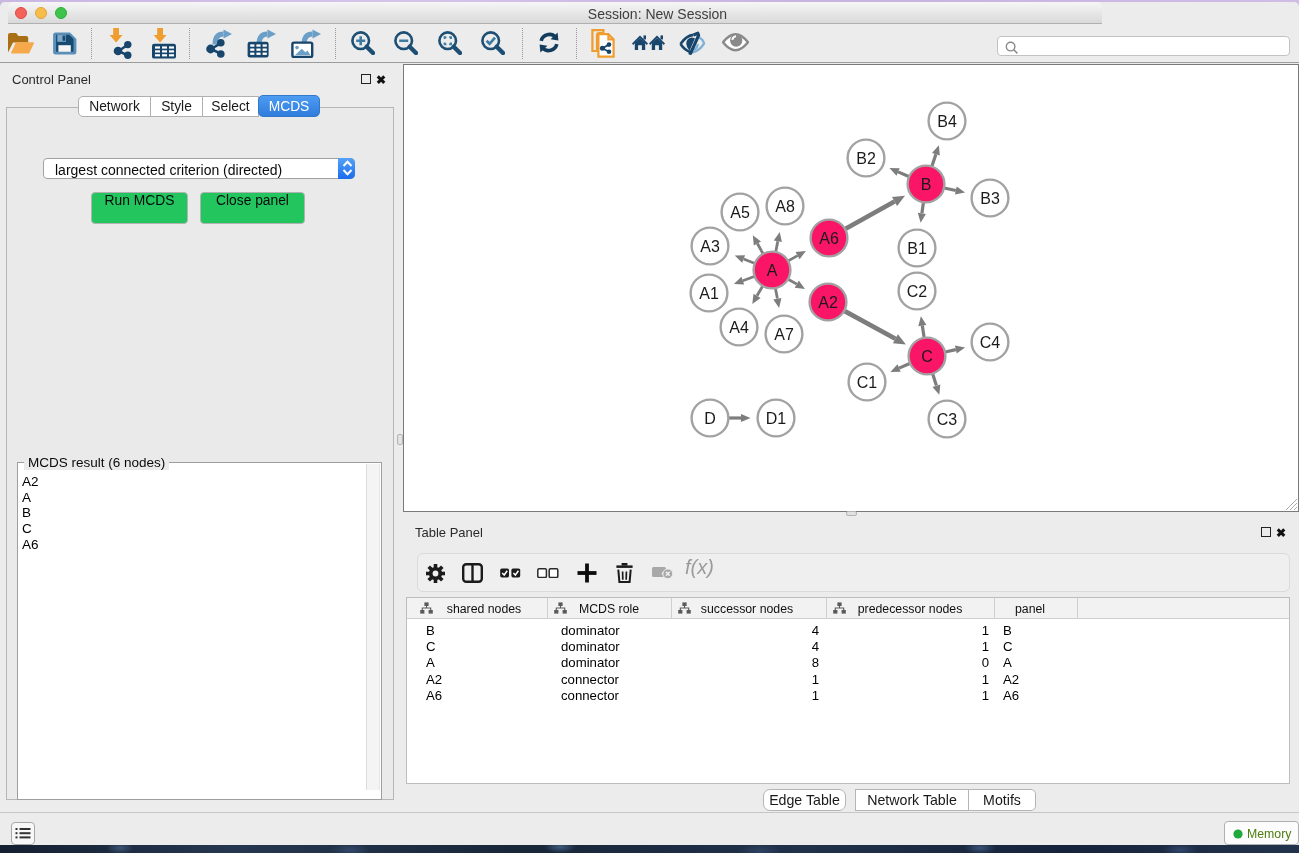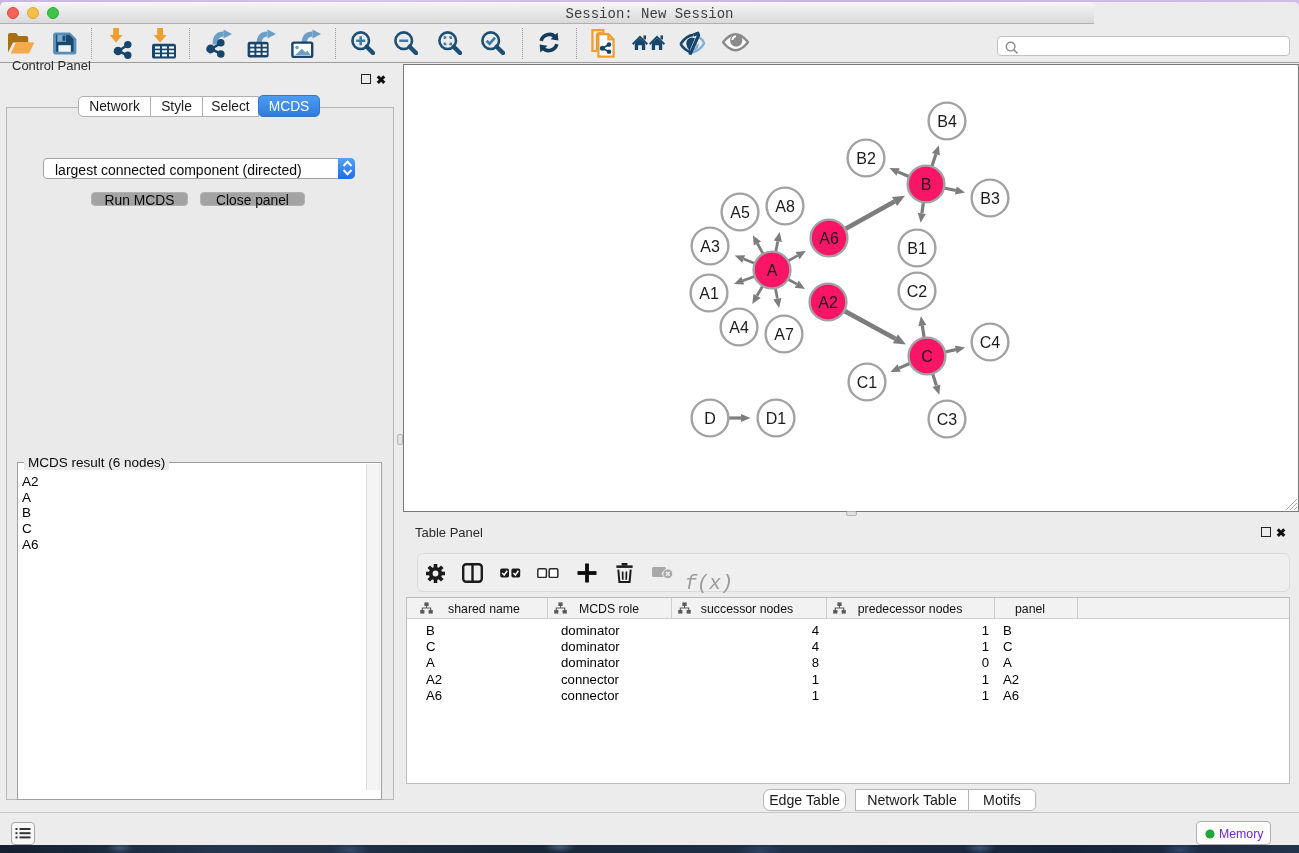--- a/index.html
+++ b/index.html
@@ -1,44 +1,44 @@
 <!DOCTYPE html>
 <html><head><meta charset="utf-8"><style>
 *{margin:0;padding:0;box-sizing:border-box;}
 html,body{width:1299px;height:853px;overflow:hidden;font-family:"Liberation Sans",sans-serif;}
 body{position:relative;background:#1d2b3f;}
 #wallTop{position:absolute;left:0;top:0;width:1299px;height:10px;background:linear-gradient(90deg,#cab6e2,#d5c4ea 30%,#c7b2e0 65%,#d0bde6);}
 #wallBot{position:absolute;left:0;top:843px;width:1299px;height:10px;background:radial-gradient(14px 6px at 120px 5px,#3d5574 0%,rgba(61,85,116,0) 100%),radial-gradient(20px 7px at 350px 7px,#33486a 0%,rgba(51,72,106,0) 100%),radial-gradient(16px 6px at 560px 4px,#415a7e 0%,rgba(65,90,126,0) 100%),radial-gradient(22px 8px at 760px 8px,#2e4263 0%,rgba(46,66,99,0) 100%),radial-gradient(16px 6px at 980px 5px,#3c5377 0%,rgba(60,83,119,0) 100%),radial-gradient(18px 7px at 1180px 7px,#31466a 0%,rgba(49,70,106,0) 100%),linear-gradient(90deg,#141f30,#253750 18%,#182638 40%,#20314a 62%,#16233a 82%,#22334c);}
 #win{position:absolute;left:0;top:2px;width:1299px;height:843px;background:#ececec;border-radius:5px 5px 0 0;overflow:hidden;}
 .abs{position:absolute;}
-#titlebar{left:0;top:0;width:1094px;height:22px;background:linear-gradient(#f6f6f6,#d9d9d9);border-bottom:1px solid #b0b0b0;border-radius:5px 5px 0 0;font-family:Liberation Mono, monospace;}
+#titlebar{left:8px;top:0;width:1094px;height:22px;background:linear-gradient(#f6f6f6,#d9d9d9);border-bottom:1px solid #b0b0b0;border-radius:5px 5px 0 0;}
 .tl{position:absolute;top:4.5px;width:12px;height:12px;border-radius:50%;}
 #title{left:0;top:4px;width:1299px;text-align:center;font-size:14px;color:#3e3e3e;}
 #toolbar{left:0;top:22px;width:1299px;height:39px;background:#ececec;border-bottom:1px solid #9c9c9c;}
 .tsep{position:absolute;top:4px;height:31px;width:0;border-left:1px dotted #999;}
 .ticon{position:absolute;}
 #searchbox{position:absolute;left:997px;top:12px;width:293px;height:20px;background:#fff;border:1px solid #c2c2c2;border-radius:4px;}
-#ctrl-title{left:12px;top:56px;font-size:13px;color:#2a2a2a;}
+#ctrl-title{left:12px;top:70px;font-size:13px;color:#2a2a2a;}
 .sqicon{width:10px;height:10px;border:1.5px solid #222;background:transparent;}
 .xicon{font-size:12px;font-weight:bold;color:#111;line-height:12px;}
 #tabs{left:78px;top:94px;height:23px;z-index:6;}
 .tab{position:absolute;top:0;height:21px;background:#fff;border:1px solid #b0b0b0;font-size:13.8px;color:#1a1a1a;text-align:center;line-height:19px;}
 .tabsel{background:linear-gradient(#4d9cf2,#2f7cdd);color:#fff;border-color:#3178c8;height:22px;top:-1px;line-height:21px;}
 #cpanel{left:6px;top:105px;width:388px;height:693px;border:1px solid #b6b6b6;background:#eaeaea;}
 #optlab{left:6px;top:134px;width:388px;text-align:center;font-size:14.3px;color:#0b0b0b;}
 #combo{left:43px;top:155.5px;width:312px;height:21.5px;background:#fff;border:1px solid #a2a2a2;border-radius:4px;}
 #combo span{position:absolute;left:11px;top:3px;font-size:14px;color:#0a0a0a;}
 #spinner{position:absolute;right:-1px;top:-1px;width:17.5px;height:21.5px;border-radius:0 5px 5px 0;background:linear-gradient(#55a3f6,#1b6bef);}
-.btn{position:absolute;height:14px;background:#a3a3a3;border:1px solid #b2b2b2;border-radius:4px;font-size:13.8px;color:#0a0a0a;text-align:center;line-height:16px;}
+.btn{position:absolute;height:32px;background:#22c55e;border:1px solid #b2b2b2;border-radius:4px;font-size:13.8px;color:#0a0a0a;text-align:center;line-height:16px;}
 #gbox{left:17px;top:460px;width:365px;height:338px;border:1px solid #9e9e9e;background:#fff;}
 #gbtitle{left:24px;top:453px;background:#eaeaea;padding:0 4px;font-size:13.5px;color:#0a0a0a;}
 #gbscroll{position:absolute;right:1px;top:1px;width:14px;height:326px;background:#f4f4f4;border-left:1px solid #dcdcdc;border-right:1px solid #e6e6e6;}
 .li{position:absolute;left:4px;font-size:13.5px;color:#000;}
 #statusbar{left:0;top:810px;width:1299px;height:33px;background:#ececec;border-top:1px solid #c6c6c6;}
-#memorybtn{position:absolute;right:28px;top:8px;width:75px;height:24px;background:#fcfcfc;border:1px solid #b0b0b0;border-radius:4px;color:#6d28d9;}
+#memorybtn{position:absolute;right:0;top:8px;width:75px;height:24px;background:#fcfcfc;border:1px solid #b0b0b0;border-radius:4px;color:#4d7c0f;}
 #listbtn{position:absolute;left:11px;top:9px;width:24px;height:23px;background:#f8f8f8;border:1px solid #a8a8a8;border-radius:4px;}
 #netwin{left:403px;top:62px;width:896px;height:448px;border:1px solid #7a7a7a;background:#fff;}
 #nw-titlebar{position:absolute;left:0;top:0;width:894px;height:22px;background:linear-gradient(#f5f5f5,#dcdcdc);border-bottom:1px solid #aaa;}
 .tl2{position:absolute;top:6.5px;width:9px;height:9px;border-radius:50%;}
 #nw-title{position:absolute;left:0;top:4px;width:894px;text-align:center;font-size:13.8px;color:#1a1a1a;}
 #divgrip{left:846px;top:509px;width:11px;height:5px;background:#e2e2e2;border:1px solid #b5b5b5;border-radius:2px;}
 #lgrip{left:397px;top:432px;width:6px;height:11px;background:#e2e2e2;border:1px solid #b5b5b5;border-radius:2px;}
 #tp-title{left:415px;top:523px;font-size:13px;color:#2a2a2a;}
 #tp-toolbar{left:417px;top:551px;width:873px;height:39px;background:#efefef;border:1px solid #dadada;border-radius:6px;}
 #tbl{left:406px;top:595px;width:884px;height:187px;border:1px solid #bdbdbd;background:#fff;}
@@ -203,21 +203,21 @@
     <div class="abs sqicon" style="left:361px;top:72px"></div>
     <div class="abs xicon" style="left:376px;top:72px">✖</div>
 <div class="abs" id="tabs">
       <div class="tab " style="left:0px;width:73px;border-radius:5px 0 0 5px">Network</div>
       <div class="tab " style="left:72px;width:53px;border-radius:0">Style</div>
       <div class="tab " style="left:124px;width:57px;border-radius:0">Select</div>
       <div class="tab tabsel" style="left:180px;width:62px;border-radius:5px">MCDS</div>
     </div>
 <div class="abs" id="cpanel"></div>
 <div class="abs" id="combo">
-      <span>largest connected component (directed)</span>
+      <span>largest connected criterion (directed)</span>
       <div id="spinner"><svg width="19" height="20" viewBox="0 0 19 20">
           <path d="M5.5 8 L9.5 3.8 L13.5 8" fill="none" stroke="#fff" stroke-width="2"></path>
           <path d="M5.5 12 L9.5 16.2 L13.5 12" fill="none" stroke="#fff" stroke-width="2"></path>
         </svg></div>
     </div>
 <div class="btn abs" style="left:91px;top:190px;width:97px">Run MCDS</div>
 <div class="btn abs" style="left:200px;top:190px;width:105px">Close panel</div>
 <div class="abs" id="gbox">
       <div class="li" style="top:11px">A2</div>
       <div class="li" style="top:27px">A</div>
@@ -367,38 +367,38 @@
         <rect x="9.8" y="3.2" width="2.6" height="2" fill="#efefef"></rect>
         <rect x="0.5" y="1" width="13" height="10" rx="1.5" fill="#a8a8a8"></rect>
         <rect x="2.4" y="6.4" width="2.6" height="2" fill="#efefef"></rect>
         <rect x="0.5" y="1" width="13" height="10" rx="1.5" fill="#a8a8a8"></rect>
         <rect x="6.1" y="6.4" width="2.6" height="2" fill="#efefef"></rect>
         <rect x="0.5" y="1" width="13" height="10" rx="1.5" fill="#a8a8a8"></rect>
         <rect x="9.8" y="6.4" width="2.6" height="2" fill="#efefef"></rect>
         <circle cx="15.8" cy="7.8" r="4.9" fill="#a8a8a8" stroke="#efefef" stroke-width="1"></circle>
         <path d="M13.9 5.9 L17.7 9.7 M17.7 5.9 L13.9 9.7" stroke="#efefef" stroke-width="1.5"></path>
       </svg>
-      <div style="position:absolute;left:267px;top:18px;font-family:Liberation Mono, monospace;font-style:italic;font-size:20px;color:#9a9a9a">f(x)</div>
+      <div style="position:absolute;left:267px;top:2px;font-family:Liberation Sans, sans-serif;font-style:italic;font-size:20px;color:#9a9a9a">f(x)</div>
     </div>
 <div class="abs" id="tbl">
       <div id="thead">
         <div class="hsep" style="left:140px"></div>
         <div class="hsep" style="left:264px"></div>
         <div class="hsep" style="left:419px"></div>
         <div class="hsep" style="left:587px"></div>
         <div class="hsep" style="left:670px"></div>
         <svg style="position:absolute;left:13px;top:4px" width="13" height="13" viewBox="0 0 13 13">
           <g fill="#5a5a5a">
             <rect x="4.4" y="0.4" width="4.2" height="3.6"></rect>
             <rect x="0.2" y="8" width="4.2" height="3.6"></rect>
             <rect x="8.6" y="8" width="4.2" height="3.6"></rect>
           </g>
           <path d="M6.5 4 L6.5 6 M2.3 8 L2.3 6 L10.7 6 L10.7 8" fill="none" stroke="#5a5a5a" stroke-width="1.1"></path>
         </svg>
-        <div class="hlab" style="left:77px;transform:translateX(-50%)">shared name</div>
+        <div class="hlab" style="left:77px;transform:translateX(-50%)">shared nodes</div>
         <svg style="position:absolute;left:147px;top:4px" width="13" height="13" viewBox="0 0 13 13">
           <g fill="#5a5a5a">
             <rect x="4.4" y="0.4" width="4.2" height="3.6"></rect>
             <rect x="0.2" y="8" width="4.2" height="3.6"></rect>
             <rect x="8.6" y="8" width="4.2" height="3.6"></rect>
           </g>
           <path d="M6.5 4 L6.5 6 M2.3 8 L2.3 6 L10.7 6 L10.7 8" fill="none" stroke="#5a5a5a" stroke-width="1.1"></path>
         </svg>
         <div class="hlab" style="left:202px;transform:translateX(-50%)">MCDS role</div>
         <svg style="position:absolute;left:271px;top:4px" width="13" height="13" viewBox="0 0 13 13">

